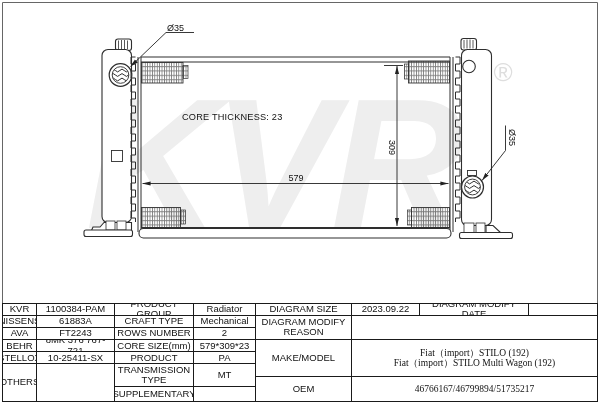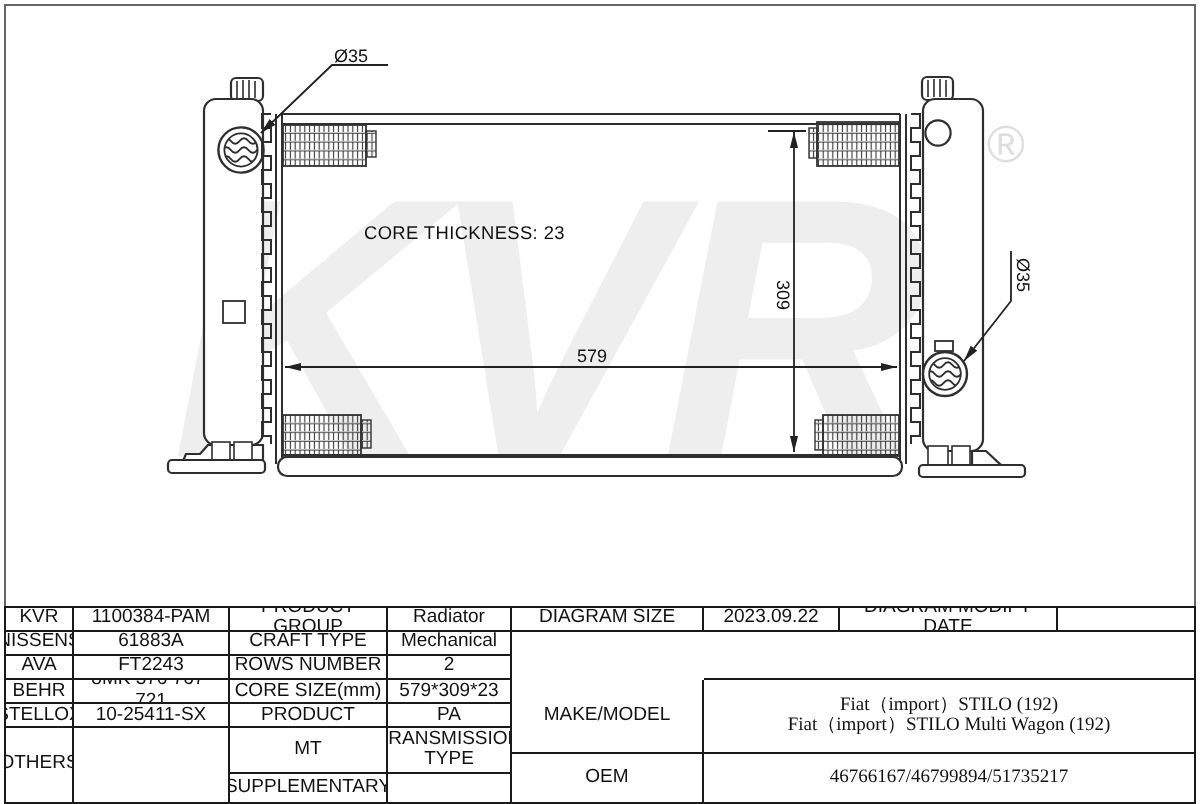--- a/index.html
+++ b/index.html
@@ -160,33 +160,34 @@
     <div class="cell">CORE SIZE(mm)</div>
     <div class="cell">579*309*23</div>
 
     <div class="cell">STELLOX</div>
     <div class="cell">10-25411-SX</div>
     <div class="cell">PRODUCT</div>
     <div class="cell">PA</div>
 
     <div class="cell no-b" style="grid-row:6/8">OTHERS</div>
     <div class="cell no-b" style="grid-row:6/8"></div>
+    <div class="cell">TRANSMISSION TYPE</div>
     <div class="cell">MT</div>
-    <div class="cell">TRANSMISSION TYPE</div>
 
     <div class="cell no-b" style="grid-row:7;grid-column:3">SUPPLEMENTARY</div>
     <div class="cell no-b" style="grid-row:7;grid-column:4"></div>
   </div>
 
   <div id="tb-right" class="tb-grid">
     <div class="cell">DIAGRAM SIZE</div>
     <div class="cell">2023.09.22</div>
     <div class="cell">DIAGRAM MODIFY DATE</div>
     <div class="cell no-r"></div>
 
+    <div class="cell" style="grid-row:2;grid-column:1">DIAGRAM MODIFY REASON</div>
     <div class="cell no-r" style="grid-row:2;grid-column:2/5"></div>
 
     <div class="cell" style="grid-row:3;grid-column:1">MAKE/MODEL</div>
     <div class="cell no-r" style="grid-row:3;grid-column:2/5">
       <span>Fiat（import）STILO (192)</span>
       <span>Fiat（import）STILO Multi Wagon (192)</span>
     </div>
 
     <div class="cell no-b" style="grid-row:4;grid-column:1">OEM</div>
     <div class="cell no-r no-b" style="grid-row:4;grid-column:2/5">46766167/46799894/51735217</div>

